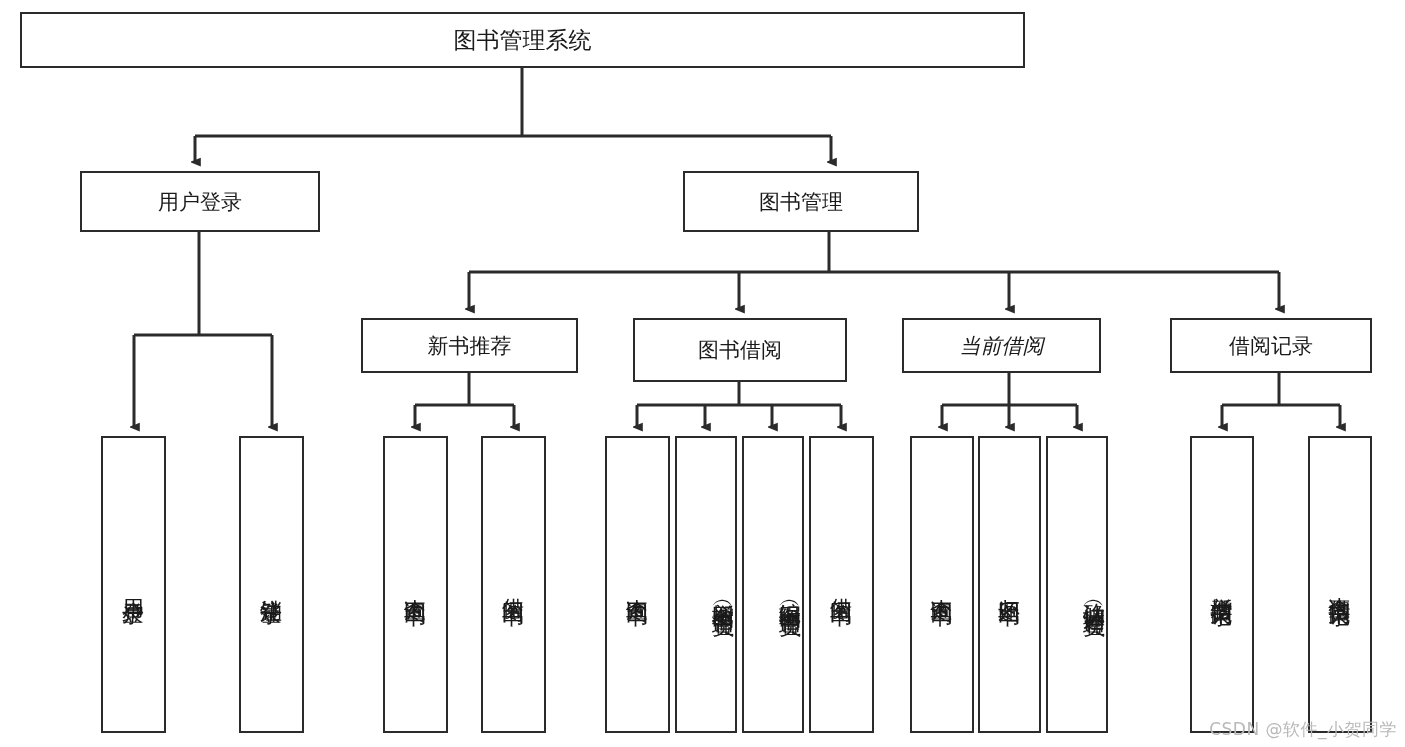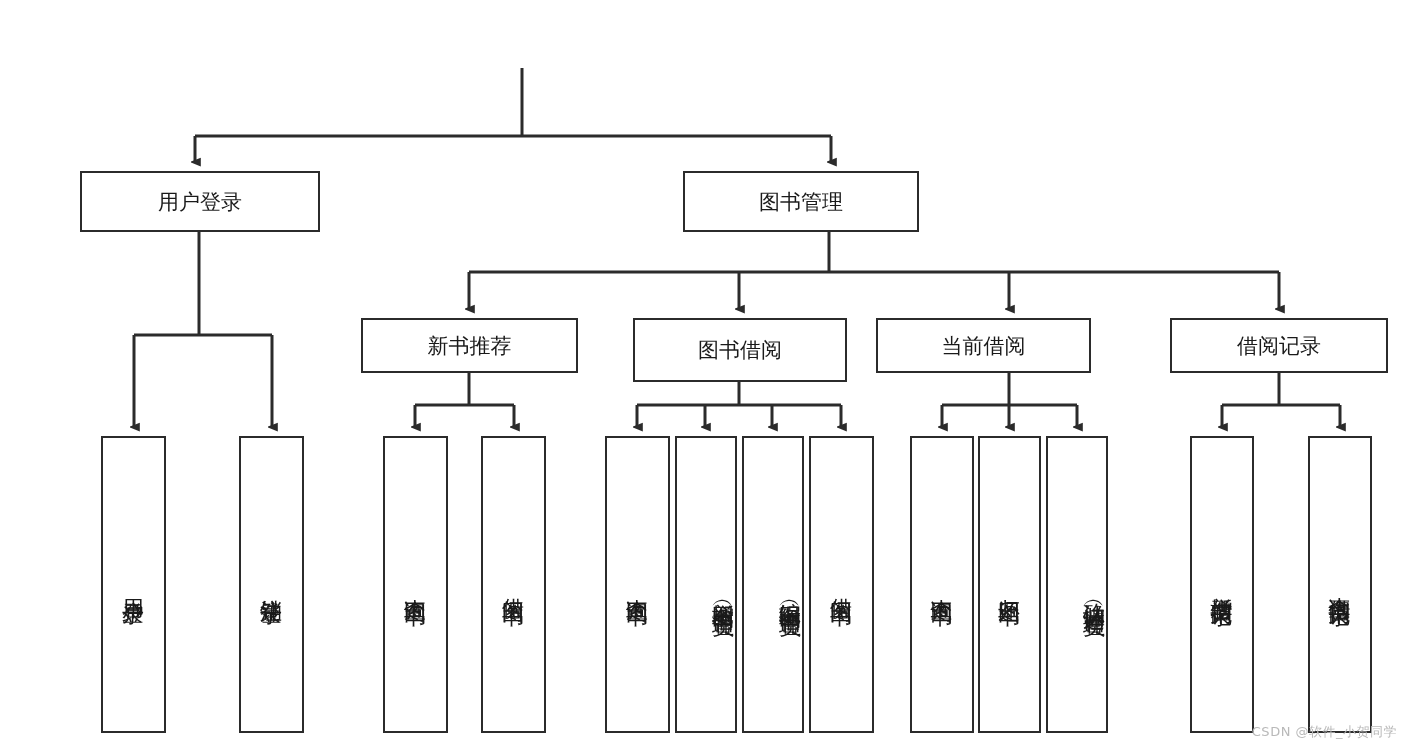--- a/index.html
+++ b/index.html
@@ -62,21 +62,21 @@
     top: 0;
     width: 1405px;
     height: 747px;
     z-index: 1;
     pointer-events: none;
   }
   .watermark {
     position: absolute;
     right: 8px;
     bottom: 6px;
-    font-size: 13px;
+    font-size: 17px;
     color: #b9b9b9;
     z-index: 5;
     white-space: nowrap;
     letter-spacing: 0.5px;
   }
 </style>
 </head>
 <body>
 
 <div id="canvas">
@@ -124,38 +124,41 @@
       <path d="M1009,405 L1009,427" marker-end="url(#arrow)"></path>
       <path d="M1077,405 L1077,427" marker-end="url(#arrow)"></path>
 
       <path d="M1279,373 L1279,405"></path>
       <path d="M1222,405 L1340,405"></path>
       <path d="M1222,405 L1222,427" marker-end="url(#arrow)"></path>
       <path d="M1340,405 L1340,427" marker-end="url(#arrow)"></path>
     </g>
   </svg>
 
+  <div class="node root" style="left:20px; top:12px; width:1005px; height:56px;">
+    <span>图书管理系统</span>
+  </div>
 
   <div class="node l2" style="left:80px; top:171px; width:240px; height:61px;">
     <span>用户登录</span>
   </div>
   <div class="node l2" style="left:683px; top:171px; width:236px; height:61px;">
     <span>图书管理</span>
   </div>
 
   <div class="node l3" style="left:361px; top:318px; width:217px; height:55px;text-align:center;">
     <span>新书推荐</span>
   </div>
   <div class="node l3" style="left:633px; top:318px; width:214px; height:64px;">
     <span>图书借阅</span>
   </div>
-  <div class="node l3" style="left:876px; top:318px; width:215px; height:55px;">
+  <div class="node l3" style="left:902px; top:318px; width:199px; height:55px;font-style:italic;">
     <span>当前借阅</span>
   </div>
-  <div class="node l3" style="left:1170px; top:318px; width:218px; height:55px;">
+  <div class="node l3" style="left:1170px; top:318px; width:202px; height:55px;">
     <span>借阅记录</span>
   </div>
 
   <div class="node leaf centered" style="left:101px; top:436px; width:65px; height:297px;">
     <span class="vtext">用户登录</span>
   </div>
   <div class="node leaf centered" style="left:239px; top:436px; width:65px; height:297px;">
     <span class="vtext">注销登录</span>
   </div>
 

